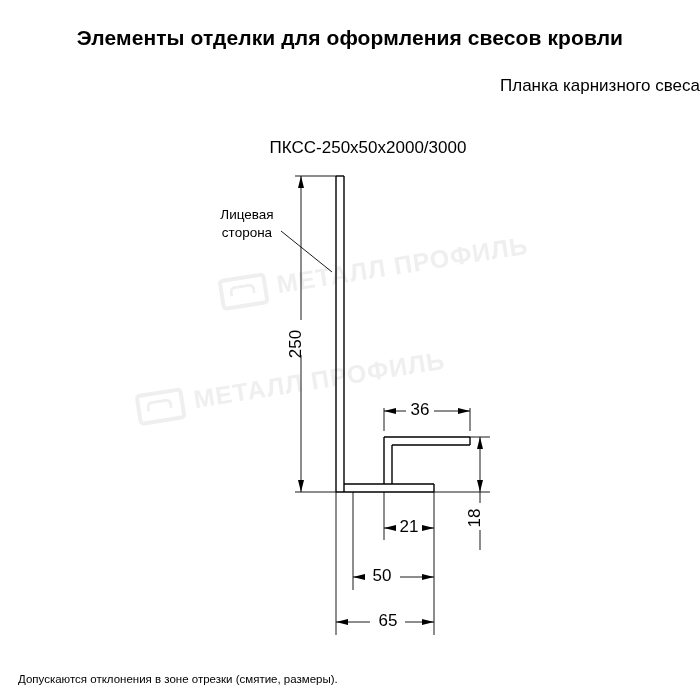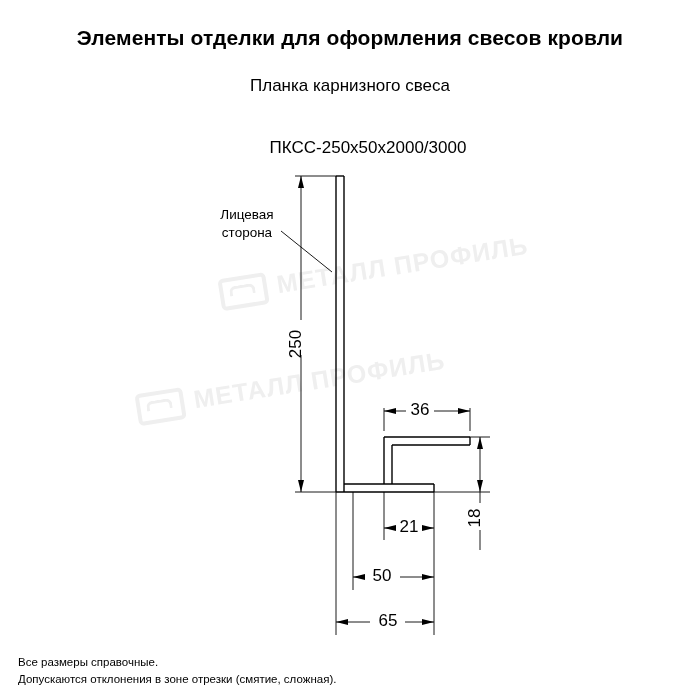--- a/index.html
+++ b/index.html
@@ -27,21 +27,21 @@
     text-align: center;
     font-size: 21px;
     font-weight: bold;
     letter-spacing: 0.1px;
   }
   .subtitle {
     position: absolute;
     top: 74px;
     left: 0;
     width: 700px;
-    text-align: center;
+    text-align: right;
     font-size: 17px;
     line-height: 24px;
   }
   .code {
     position: absolute;
     top: 138px;
     left: 18px;
     width: 700px;
     text-align: center;
     font-size: 17px;
@@ -207,17 +207,16 @@
       <line x1="336" y1="622" x2="370" y2="622"></line>
       <line x1="405" y1="622" x2="434" y2="622"></line>
       <polygon points="336,622 348,619 348,625" fill="#000" stroke="none"></polygon>
       <polygon points="434,622 422,619 422,625" fill="#000" stroke="none"></polygon>
       <text class="dimtext" x="388" y="622" text-anchor="middle" dominant-baseline="middle" stroke="none">65</text>
     </g>
 
   </svg>
 
   <div class="footnotes">
-    <div>Все размеры справочные.</div>
-    <div>Допускаются отклонения в зоне отрезки (смятие, сложная).</div>
+    <div>Допускаются отклонения в зоне отрезки (смятие, размеры).</div>
   </div>
 
 </div>
 
 </body></html>

